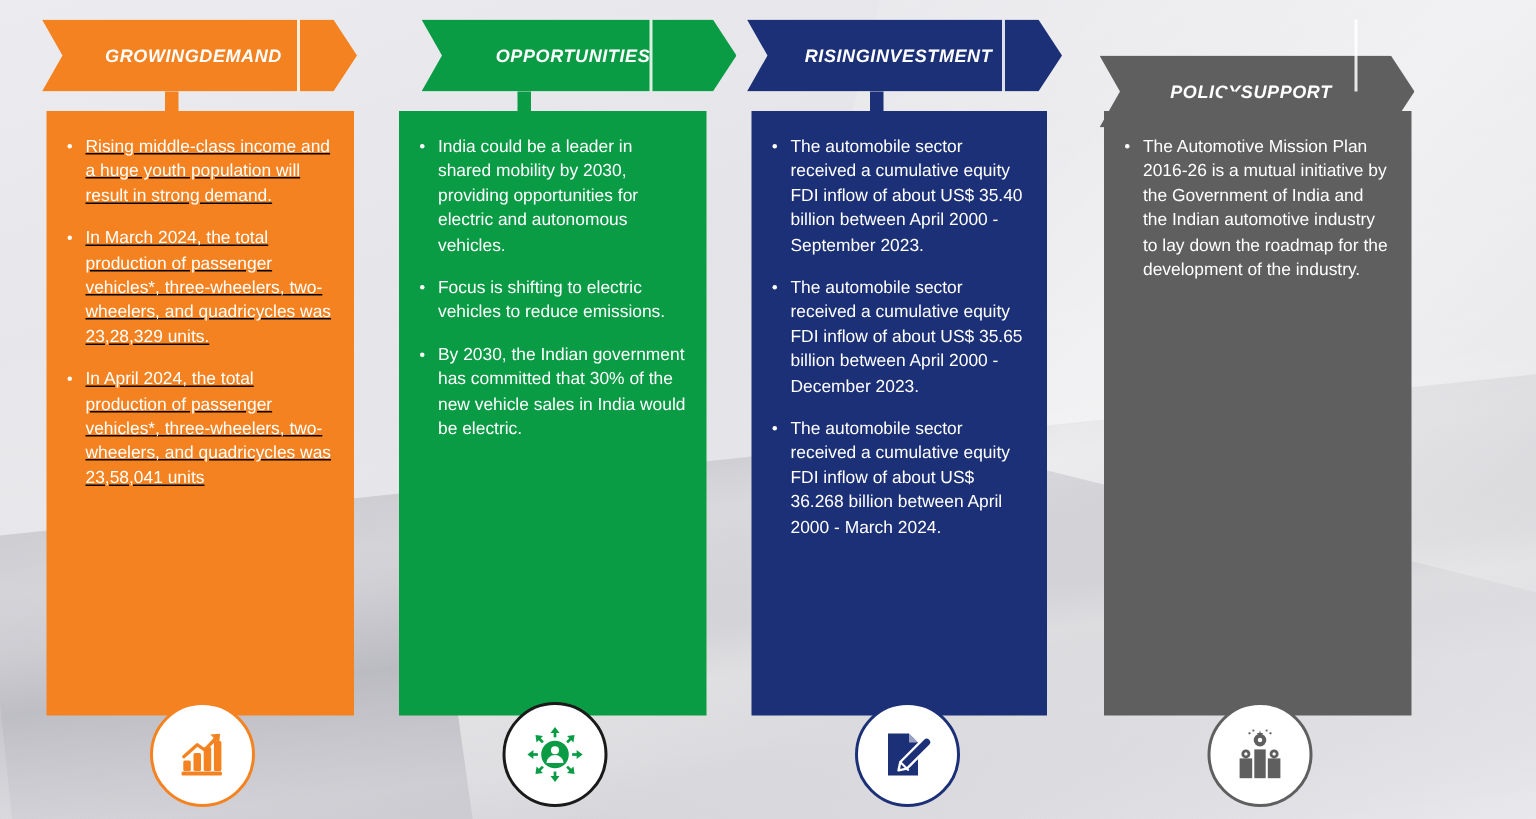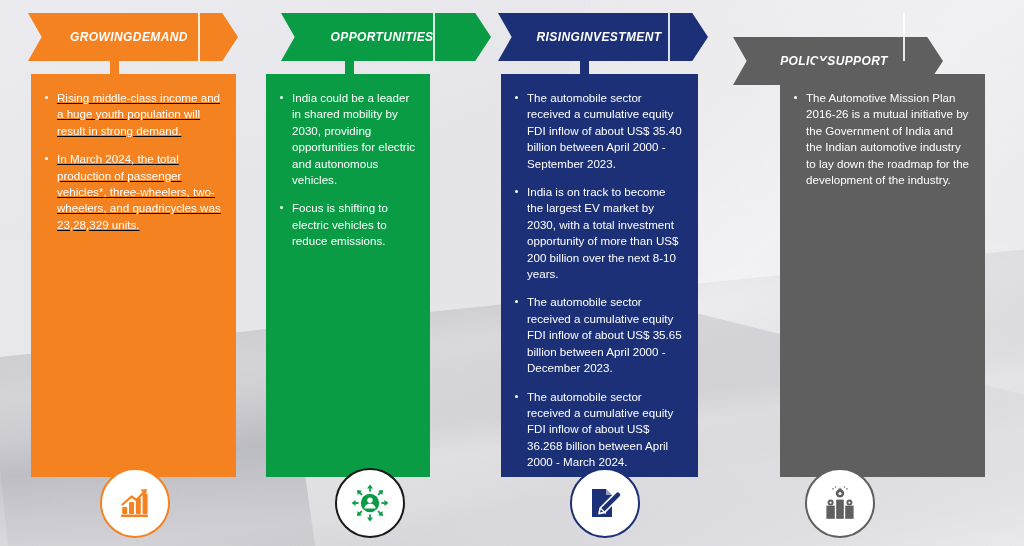--- a/index.html
+++ b/index.html
@@ -131,20 +131,21 @@
       <span>GROWING</span>
         <br>
       <span>DEMAND</span>
     </div>
     <div class="banner-sep" id="sep0" style="left: 198px;"></div>
     <div class="stem" id="stem0" style="left: 110px; background: rgb(245, 130, 32);"></div>
     <div class="panel" id="panel0" style="left: 31px; width: 205px; height: 403px; background: rgb(245, 130, 32); text-decoration: underline;">
       <ul class="bullets" id="list0">
           <li>Rising middle-class income and a huge youth population will result in strong demand.</li>
           <li>In March 2024, the total production of passenger vehicles*, three-wheelers, two-wheelers, and quadricycles was 23,28,329 units.</li>
+          <li>In April 2024, the total production of passenger vehicles*, three-wheelers, two-wheelers, and quadricycles was 23,58,041 units</li>
         </ul>
     </div>
     <div class="circle" id="circle0" style="left: 100px; top: 468px; border-color: rgb(245, 130, 32);">
       <svg width="34" height="34" viewBox="0 0 34 34">
         <rect x="3" y="28.4" width="27" height="2.6" rx="1" fill="#F58220"></rect>
         <rect x="4.2" y="21" width="5" height="7" rx="1" fill="#F58220"></rect>
         <rect x="11" y="16" width="5" height="12" rx="1" fill="#F58220"></rect>
         <rect x="17.8" y="12" width="5" height="16" rx="1" fill="#F58220"></rect>
         <rect x="24.6" y="8" width="5" height="20" rx="1" fill="#F58220"></rect>
         <path d="M4.5 18.5 L13.5 10.5 L18.5 14 L27.5 4.5" stroke="#F58220" stroke-width="2.2" fill="none" stroke-linecap="round" stroke-linejoin="round"></path>
@@ -152,24 +153,25 @@
       </svg>
     </div>
   </div>
 
   <div class="column">
     <div class="banner" id="banner1" style="left: 281px; width: 210px; background: rgb(9, 156, 69);">
       <span>OPPORTUNITIES</span>
     </div>
     <div class="banner-sep" id="sep1" style="left: 433px;"></div>
     <div class="stem" id="stem1" style="left: 345px; background: rgb(9, 156, 69);"></div>
-    <div class="panel" id="panel1" style="left: 266px; width: 164px; height: 403px; background: rgb(9, 156, 69);">
+    <div class="panel" id="panel1" style="left: 266px; width: 205px; height: 403px; background: rgb(9, 156, 69);">
       <ul class="bullets" id="list1">
           <li>India could be a leader in shared mobility by 2030, providing opportunities for electric and autonomous vehicles.</li>
           <li>Focus is shifting to electric vehicles to reduce emissions.</li>
+          <li>By 2030, the Indian government has committed that 30% of the new vehicle sales in India would be electric.</li>
         </ul>
     </div>
     <div class="circle" id="circle1" style="left: 335px; top: 468px; border-color: rgb(26, 26, 26);">
       <svg width="38" height="38" viewBox="0 0 38 38">
         <g fill="#099C45">
           <path d="M19 0.6 L22 4.6 L16 4.6 Z"></path>
           <rect x="18.1" y="4.2" width="1.8" height="3.4"></rect>
           <path d="M19 37.4 L16 33.4 L22 33.4 Z"></path>
           <rect x="18.1" y="30.4" width="1.8" height="3.4"></rect>
           <path d="M0.6 19 L4.6 16 L4.6 22 Z"></path>
@@ -198,21 +200,20 @@
     <div class="banner" id="banner2" style="left: 498px; width: 210px; background: rgb(28, 48, 119);">
       <span>RISING</span>
         <br>
       <span>INVESTMENT</span>
     </div>
     <div class="banner-sep" id="sep2" style="left: 668px;"></div>
     <div class="stem" id="stem2" style="left: 580px; background: rgb(28, 48, 119);"></div>
     <div class="panel" id="panel2" style="left: 501px; width: 197px; height: 403px; background: rgb(28, 48, 119);">
       <ul class="bullets" id="list2">
           <li>The automobile sector received a cumulative equity FDI inflow of about US$ 35.40 billion between April 2000 - September 2023.</li>
-          <li>India is on track to become the largest EV market by 2030, with a total investment opportunity of more than US$ 200 billion over the next 8-10 years.</li>
           <li>The automobile sector received a cumulative equity FDI inflow of about US$ 35.65 billion between April 2000 - December 2023.</li>
           <li>The automobile sector received a cumulative equity FDI inflow of about US$ 36.268 billion between April 2000 - March 2024.</li>
         </ul>
     </div>
     <div class="circle" id="circle2" style="left: 570px; top: 468px; border-color: rgb(28, 48, 119);">
       <svg width="34" height="34" viewBox="0 0 34 34">
         <path d="M4 3 h14 l6 6 v22 h-20 Z" fill="#1C3077"></path>
         <path d="M18 3 v6 h6 Z" fill="#ffffff" opacity="0.55"></path>
         <path d="M27.6 6.6 a3.1 3.1 0 0 1 4.4 4.4 L16.6 26.4 l-5.6 1.2 1.2 -5.6 Z" fill="#1C3077" stroke="#ffffff" stroke-width="1.6" stroke-linejoin="round"></path>
         <path d="M12.2 22 l5.6 5.6" stroke="#ffffff" stroke-width="1.4"></path>
@@ -221,21 +222,21 @@
   </div>
 
   <div class="column">
     <div class="banner" id="banner3" style="left: 733px; width: 210px; background: rgb(95, 95, 95); margin-top: 24px;">
       <span>POLICY</span>
         <br>
       <span>SUPPORT</span>
     </div>
     <div class="banner-sep" id="sep3" style="left: 903px;"></div>
     <div class="stem" id="stem3" style="left: 815px; background: rgb(95, 95, 95);"></div>
-    <div class="panel" id="panel3" style="left: 736px; width: 205px; height: 403px; background: rgb(95, 95, 95); margin-left: 44px;">
+    <div class="panel" id="panel3" style="left: 736px; width: 205px; height: 403px; background: rgb(95, 95, 95);">
       <ul class="bullets" id="list3">
           <li>The Automotive Mission Plan 2016-26 is a mutual initiative by the Government of India and the Indian automotive industry to lay down the roadmap for the development of the industry.</li>
         </ul>
     </div>
     <div class="circle" id="circle3" style="left: 805px; top: 468px; border-color: rgb(95, 95, 95);">
       <svg width="36" height="34" viewBox="0 0 36 34">
         <g fill="#5F5F5F">
           <circle cx="18" cy="7.4" r="4.2"></circle>
           <path d="M18 1.0 l0.55 1.7 1.75 0 -1.42 1.05 0.55 1.7 -1.43 -1.05 -1.43 1.05 0.55 -1.7 -1.42 -1.05 1.75 0 Z" fill="#5F5F5F"></path>
           <rect x="10.4" y="2.2" width="1.3" height="1.3" transform="rotate(-20 11 3)"></rect>

